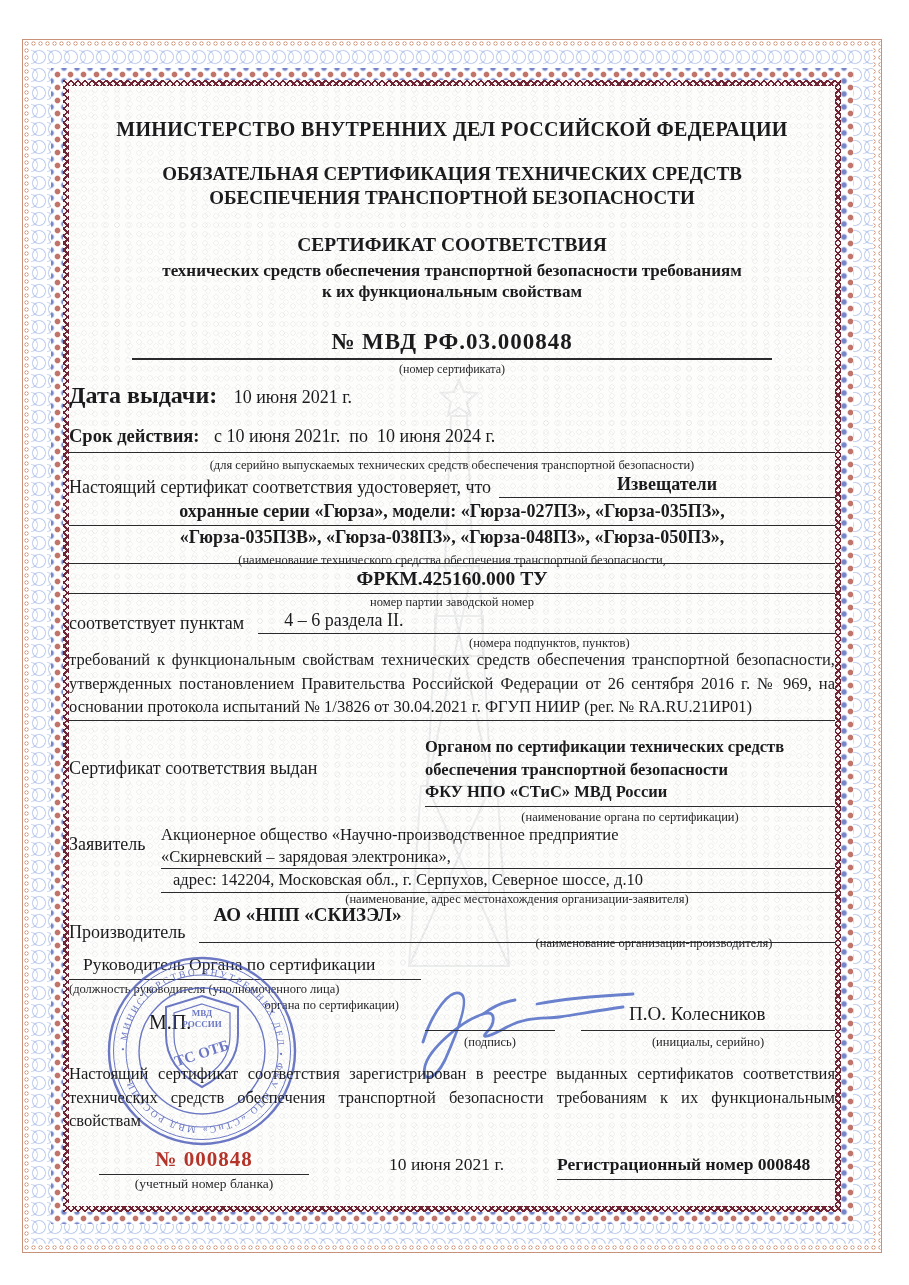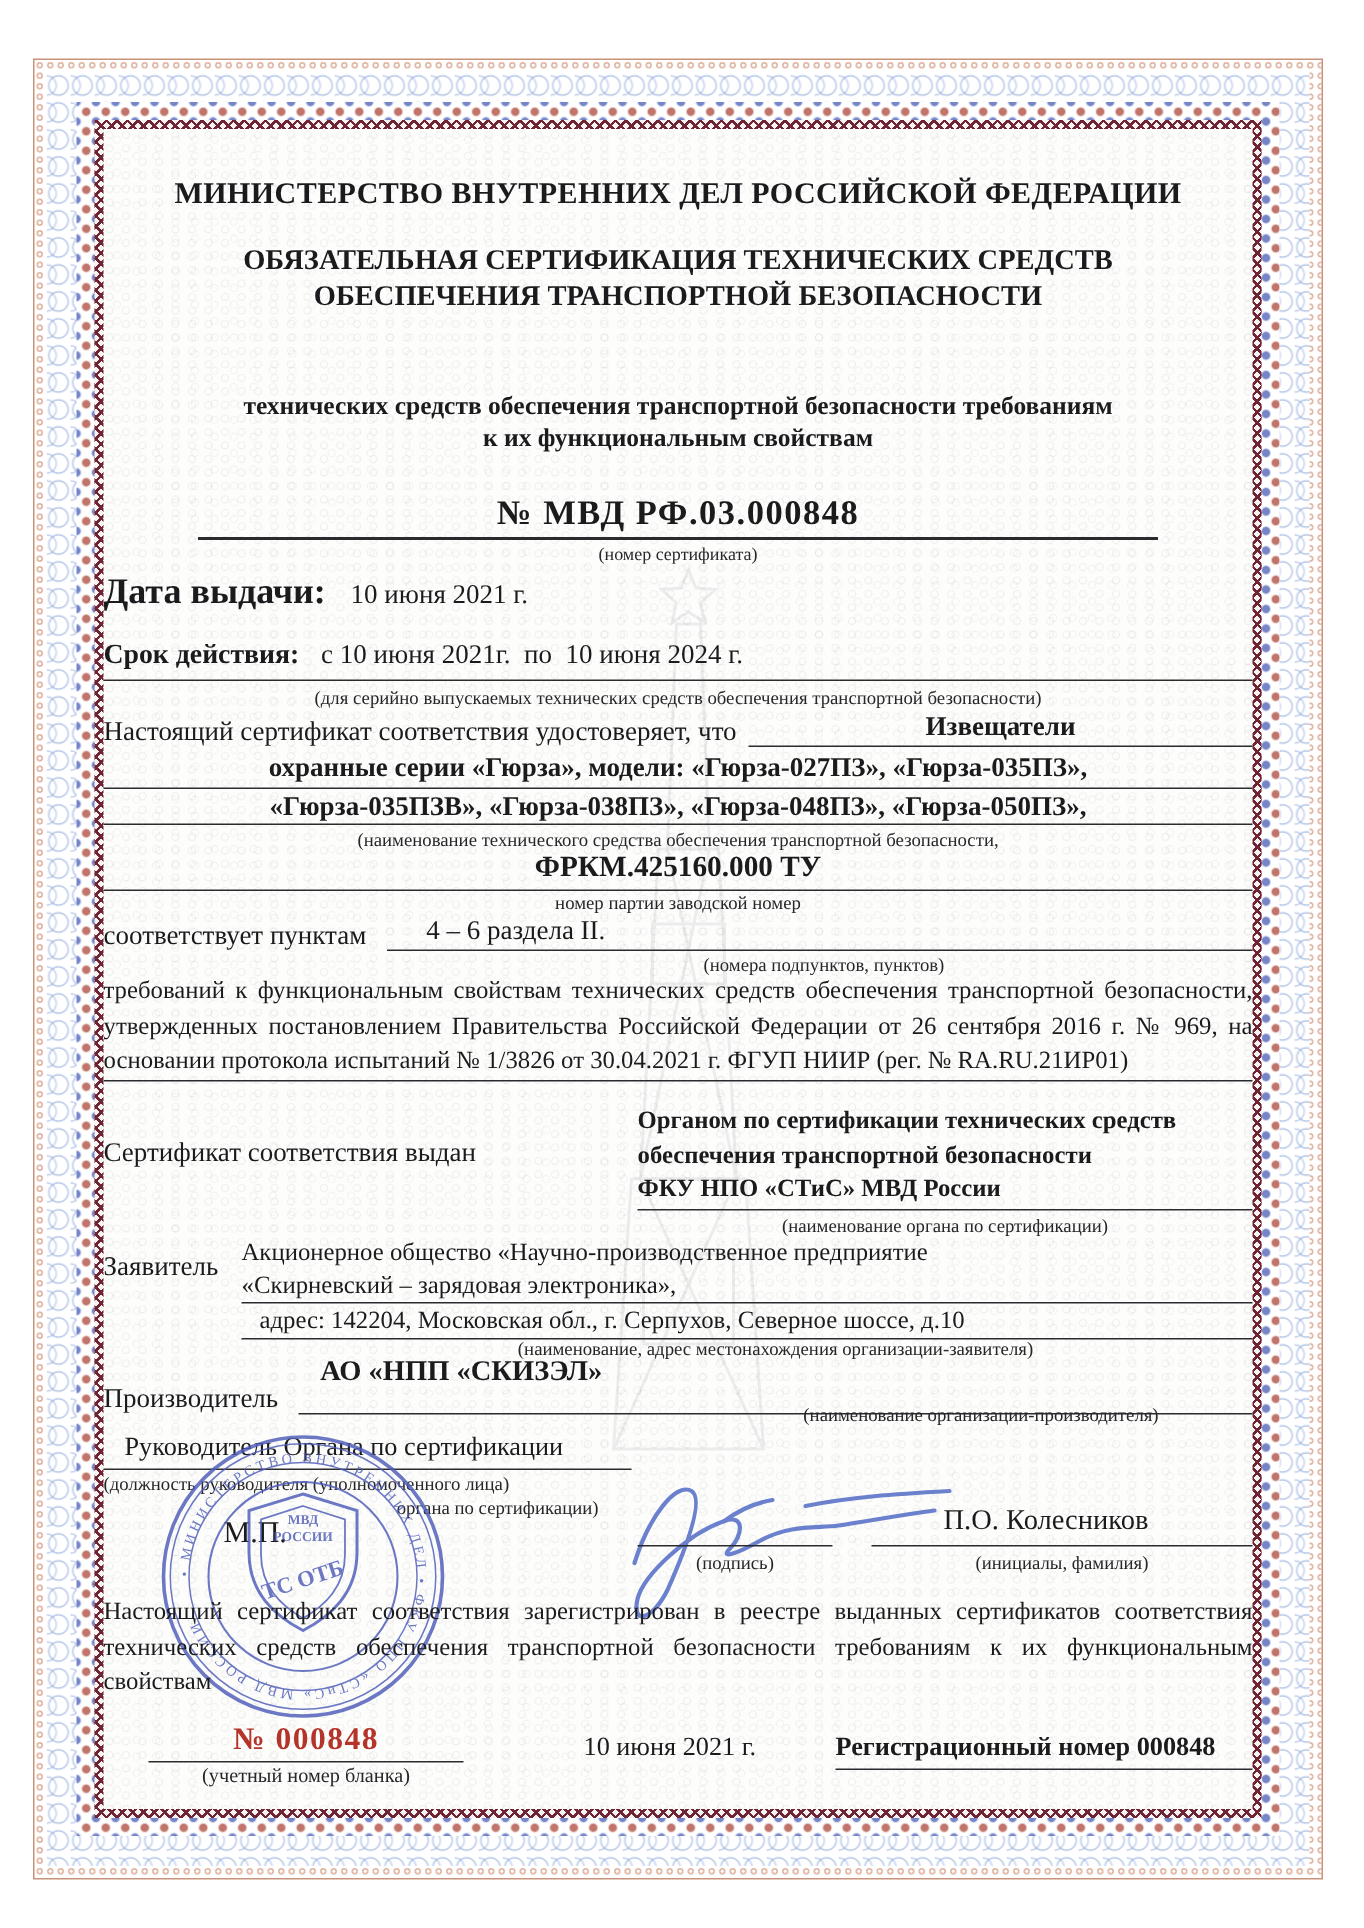--- a/index.html
+++ b/index.html
@@ -60,20 +60,21 @@
                   <path d="M76,200 L122,420 M104,200 L58,420 M58,420 L140,600 M122,420 L40,600"></path>
                   <path d="M60,470 h60 v60 h-60 z M66,250 h48 v40 h-48 z"></path>
                 </g>
               </svg>
 
               <div class="abs ctr bold" style="top:32px;font-size:20px;letter-spacing:0.3px;">МИНИСТЕРСТВО ВНУТРЕННИХ ДЕЛ РОССИЙСКОЙ ФЕДЕРАЦИИ</div>
               <div class="abs ctr bold" style="top:76px;font-size:19px;line-height:24px;">
                 <div>ОБЯЗАТЕЛЬНАЯ СЕРТИФИКАЦИЯ ТЕХНИЧЕСКИХ СРЕДСТВ</div>
                 <div>ОБЕСПЕЧЕНИЯ ТРАНСПОРТНОЙ БЕЗОПАСНОСТИ</div>
               </div>
+              <div class="abs ctr bold" style="top:148px;font-size:19.5px;">СЕРТИФИКАТ СООТВЕТСТВИЯ</div>
               <div class="abs ctr bold" style="top:174px;font-size:17px;line-height:21px;">
                 <div>технических средств обеспечения транспортной безопасности требованиям</div>
                 <div>к их функциональным свойствам</div>
               </div>
 
               <div class="abs" style="left:63px;top:243px;width:640px;text-align:center;">
                 <div class="bold uline" style="font-size:23px;letter-spacing:1px;padding-bottom:3px;border-bottom-width:2px;">№ МВД РФ.03.000848</div>
                 <div class="cap" style="font-size:12px;margin-top:2px;">(номер сертификата)</div>
               </div>
 
@@ -86,21 +87,21 @@
                 <span class="bold" style="font-size:18.5px;">Срок действия:</span>
                 <span style="margin-left:10px;white-space:pre;">с 10 июня 2021г.  по  10 июня 2024 г.</span>
               </div>
               <div class="abs ctr cap" style="top:372px;">(для серийно выпускаемых технических средств обеспечения транспортной безопасности)</div>
 
               <div class="abs flexrow" style="left:0;top:388px;width:766px;">
                 <span class="nowrap" style="font-size:18px;">Настоящий сертификат соответствия удостоверяет, что</span>
                 <span class="fill uline bold" style="margin-left:8px;text-align:center;font-size:18px;padding-bottom:2px;">Извещатели</span>
               </div>
               <div class="abs ctr bold uline" style="top:415px;font-size:18px;padding-bottom:3px;">охранные серии «Гюрза», модели: «Гюрза-027ПЗ», «Гюрза-035ПЗ»,</div>
-              <div class="abs ctr bold uline" style="top:441px;font-size:18px;padding-bottom:1px;">«Гюрза-035ПЗВ», «Гюрза-038ПЗ», «Гюрза-048ПЗ», «Гюрза-050ПЗ»,</div>
+              <div class="abs ctr bold uline" style="top:441px;font-size:18px;padding-bottom:15px;">«Гюрза-035ПЗВ», «Гюрза-038ПЗ», «Гюрза-048ПЗ», «Гюрза-050ПЗ»,</div>
               <div class="abs ctr cap" style="top:467px;">(наименование технического средства обеспечения транспортной безопасности,</div>
 
               <div class="abs ctr bold uline" style="top:482px;font-size:19.5px;padding-bottom:3px;">ФРКМ.425160.000 ТУ</div>
               <div class="abs ctr cap" style="top:509px;">номер партии заводской номер</div>
 
               <div class="abs flexrow" style="left:0;top:524px;width:766px;">
                 <span class="nowrap" style="font-size:18px;">соответствует пунктам</span>
                 <span class="fill uline" style="margin-left:14px;font-size:18px;padding-left:26px;padding-bottom:2px;">4 – 6 раздела II.</span>
               </div>
               <div class="abs cap" style="left:400px;top:550px;">(номера подпунктов, пунктов)</div>
@@ -155,21 +156,21 @@
                 <g fill="none" stroke="#5b74c8" stroke-width="2.8" stroke-linecap="round" opacity="0.9">
                   <path d="M36,70 C46,38 64,16 74,22 C84,28 66,70 58,88 C48,108 34,112 38,94 C42,78 72,50 96,42 C110,37 108,52 100,60 C92,68 104,64 120,55 C140,44 158,47 172,45 C192,42 214,38 236,35"></path>
                   <path d="M150,32 C180,26 210,24 246,22"></path>
                   <path d="M96,42 C104,36 116,30 128,28"></path>
                 </g>
               </svg>
               <div class="abs" style="left:356px;top:944px;width:130px;border-top:1.3px solid #2b2b2e;"></div>
               <div class="abs cap" style="left:346px;top:949px;width:150px;text-align:center;">(подпись)</div>
               <div class="abs nowrap" style="left:560px;top:917px;font-size:19px;">П.О. Колесников</div>
               <div class="abs" style="left:512px;top:944px;width:254px;border-top:1.3px solid #2b2b2e;"></div>
-              <div class="abs cap" style="left:512px;top:949px;width:254px;text-align:center;">(инициалы, фамилия)</div>
+              <div class="abs cap" style="left:512px;top:949px;width:254px;text-align:center;">(инициалы, серийно)</div>
 
               <div class="abs jpar" style="left:0;top:976px;width:766px;font-size:16.5px;line-height:23.5px;">Настоящий сертификат соответствия зарегистрирован в реестре выданных сертификатов соответствия технических средств обеспечения транспортной безопасности требованиям к их функциональным свойствам</div>
 
               <div class="abs" style="left:30px;top:1061px;width:210px;text-align:center;">
                 <div class="bold uline" style="font-size:21px;color:#b5342a;letter-spacing:1px;padding-bottom:2px;">№  000848</div>
                 <div class="cap" style="font-size:13.5px;margin-top:1px;">(учетный номер бланка)</div>
               </div>
               <div class="abs" style="left:320px;top:1068px;font-size:17.5px;">10 июня 2021 г.</div>
               <div class="abs bold uline nowrap" style="left:488px;top:1068px;width:278px;font-size:17.5px;padding-bottom:4px;">Регистрационный номер 000848</div>
 

